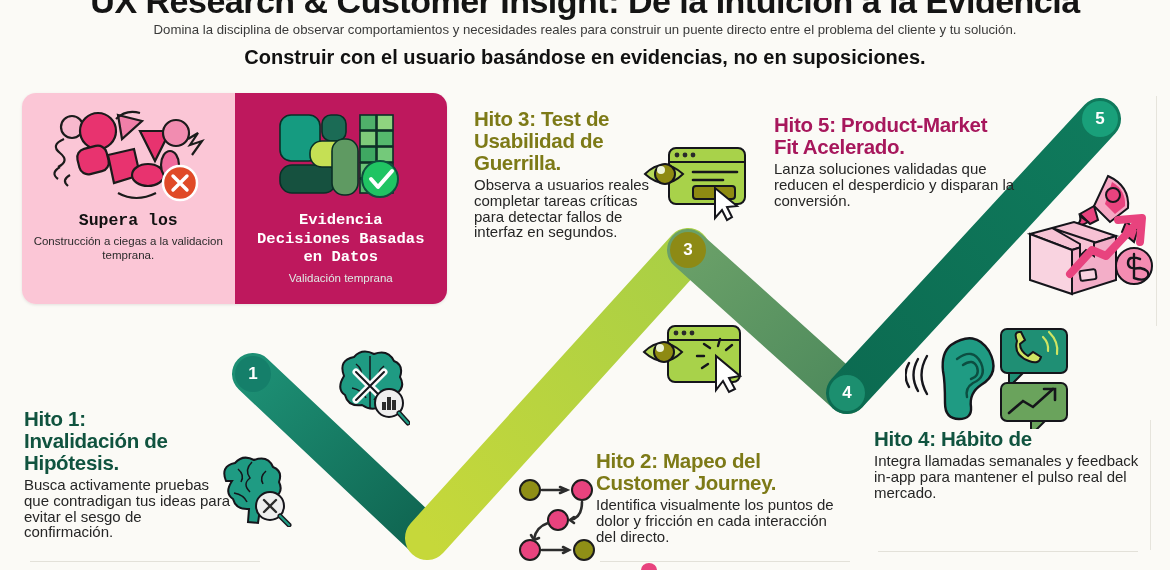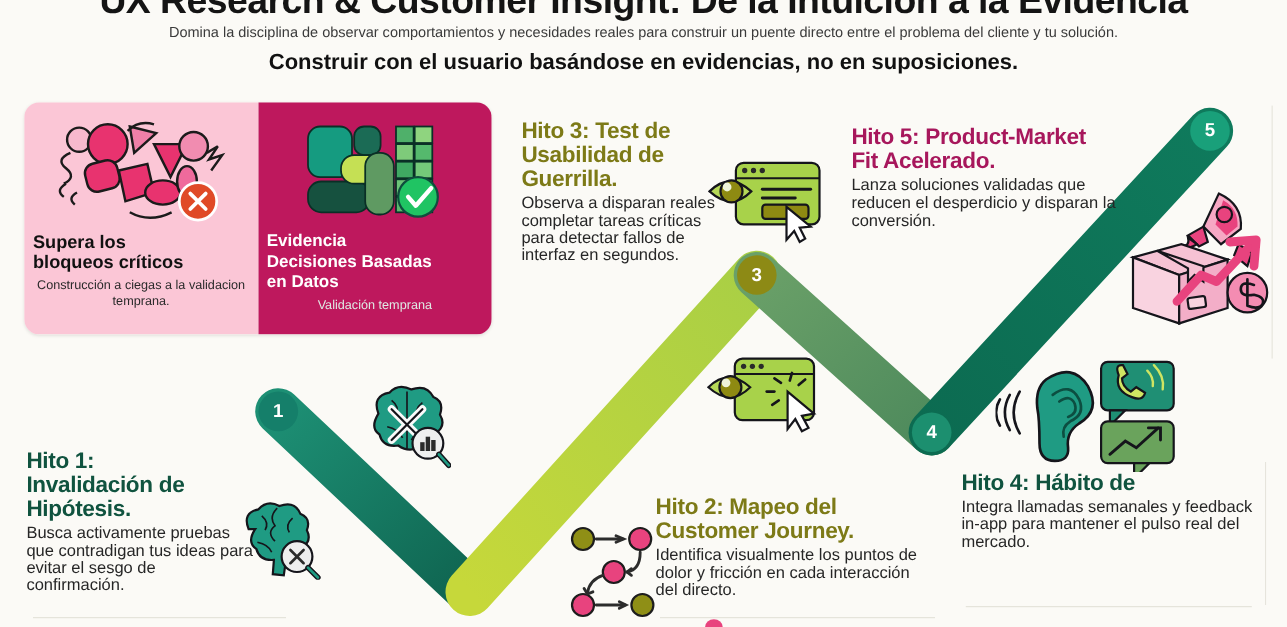--- a/index.html
+++ b/index.html
@@ -45,22 +45,22 @@
     border-radius: 14px;
     overflow: hidden;
     display: flex;
     box-shadow: 0 1px 3px rgba(0,0,0,0.10);
   }
   .card { width: 50%; height: 100%; position: relative; padding: 10px 8px 0; }
   .card-bad { background: #fbc6d6; }
   .card-good { background: #be185d; }
   .card-art { height: 108px; display: flex; align-items: center; justify-content: center; }
   .card-h {
-    font-weight: bold;
-    font-size: 16.5px; line-height: 19px;
+    text-align: center; font-weight: bold;
+    font-size: 16.5px; line-height: 19px; font-family: Liberation Mono, monospace;
   }
   .card-bad .card-h { color: #111; }
   .card-good .card-h { color: #ffffff; font-size: 15.5px; line-height: 18.5px;}
   .card-sub { text-align: center; font-size: 11.5px; line-height: 13.5px; margin-top: 5px; }
   .card-bad .card-sub { color: #2a2a2a; }
   .card-good .card-sub { color: #dfe9e4; }
 
   
   .block { position: absolute; }
   .block h3 { font-size: 20.5px; font-weight: bold; line-height: 22px; letter-spacing: -0.3px; }
@@ -138,21 +138,20 @@
             <path d="M86 14 q10 -10 24 -6" fill="none"></path>
             <path d="M88 88 q18 10 38 0" fill="none"></path>
             <path d="M158 34 l10 -6 l-8 12 l12 -4 l-10 14" fill="none"></path>
           </g>
           <circle cx="150" cy="78" r="17" fill="#e04a27" stroke="#fff" stroke-width="2.5"></circle>
           <path d="M143 71 L157 85 M157 71 L143 85" stroke="#fff" stroke-width="3.4" stroke-linecap="round"></path>
         </svg>
       </div>
       <div class="card-h">
         <div>Supera los</div>
-        <div>bloqueos críticos</div>
       </div>
       <div class="card-sub">Construcción a ciegas a la validacion temprana.</div>
     </div>
 
     <div class="card card-good">
       <div class="card-art">
         <svg width="130" height="100" viewBox="0 0 130 100">
           <g stroke="#0a2f26" stroke-width="1.6">
             <rect x="4" y="8" width="40" height="46" rx="11" fill="#159b80"></rect>
             <rect x="46" y="8" width="24" height="26" rx="9" fill="#1b6b55"></rect>
@@ -396,21 +395,21 @@
     </h3>
     <p>Identifica visualmente los puntos de dolor y fricción en cada interacción del directo.</p>
   </div>
 
   <div class="block b-h3">
     <h3>
       <span>Hito 3: Test de</span><br>
       <span>Usabilidad de</span><br>
       <span>Guerrilla.</span>
     </h3>
-    <p>Observa a disparan reales completar tareas críticas para detectar fallos de interfaz en segundos.</p>
+    <p>Observa a usuarios reales completar tareas críticas para detectar fallos de interfaz en segundos.</p>
   </div>
 
   <div class="block b-h4">
     <h3>
       <span>Hito 4: Hábito de</span><br>
     </h3>
     <p>Integra llamadas semanales y feedback in-app para mantener el pulso real del mercado.</p>
   </div>
 
   <div class="block b-h5">

